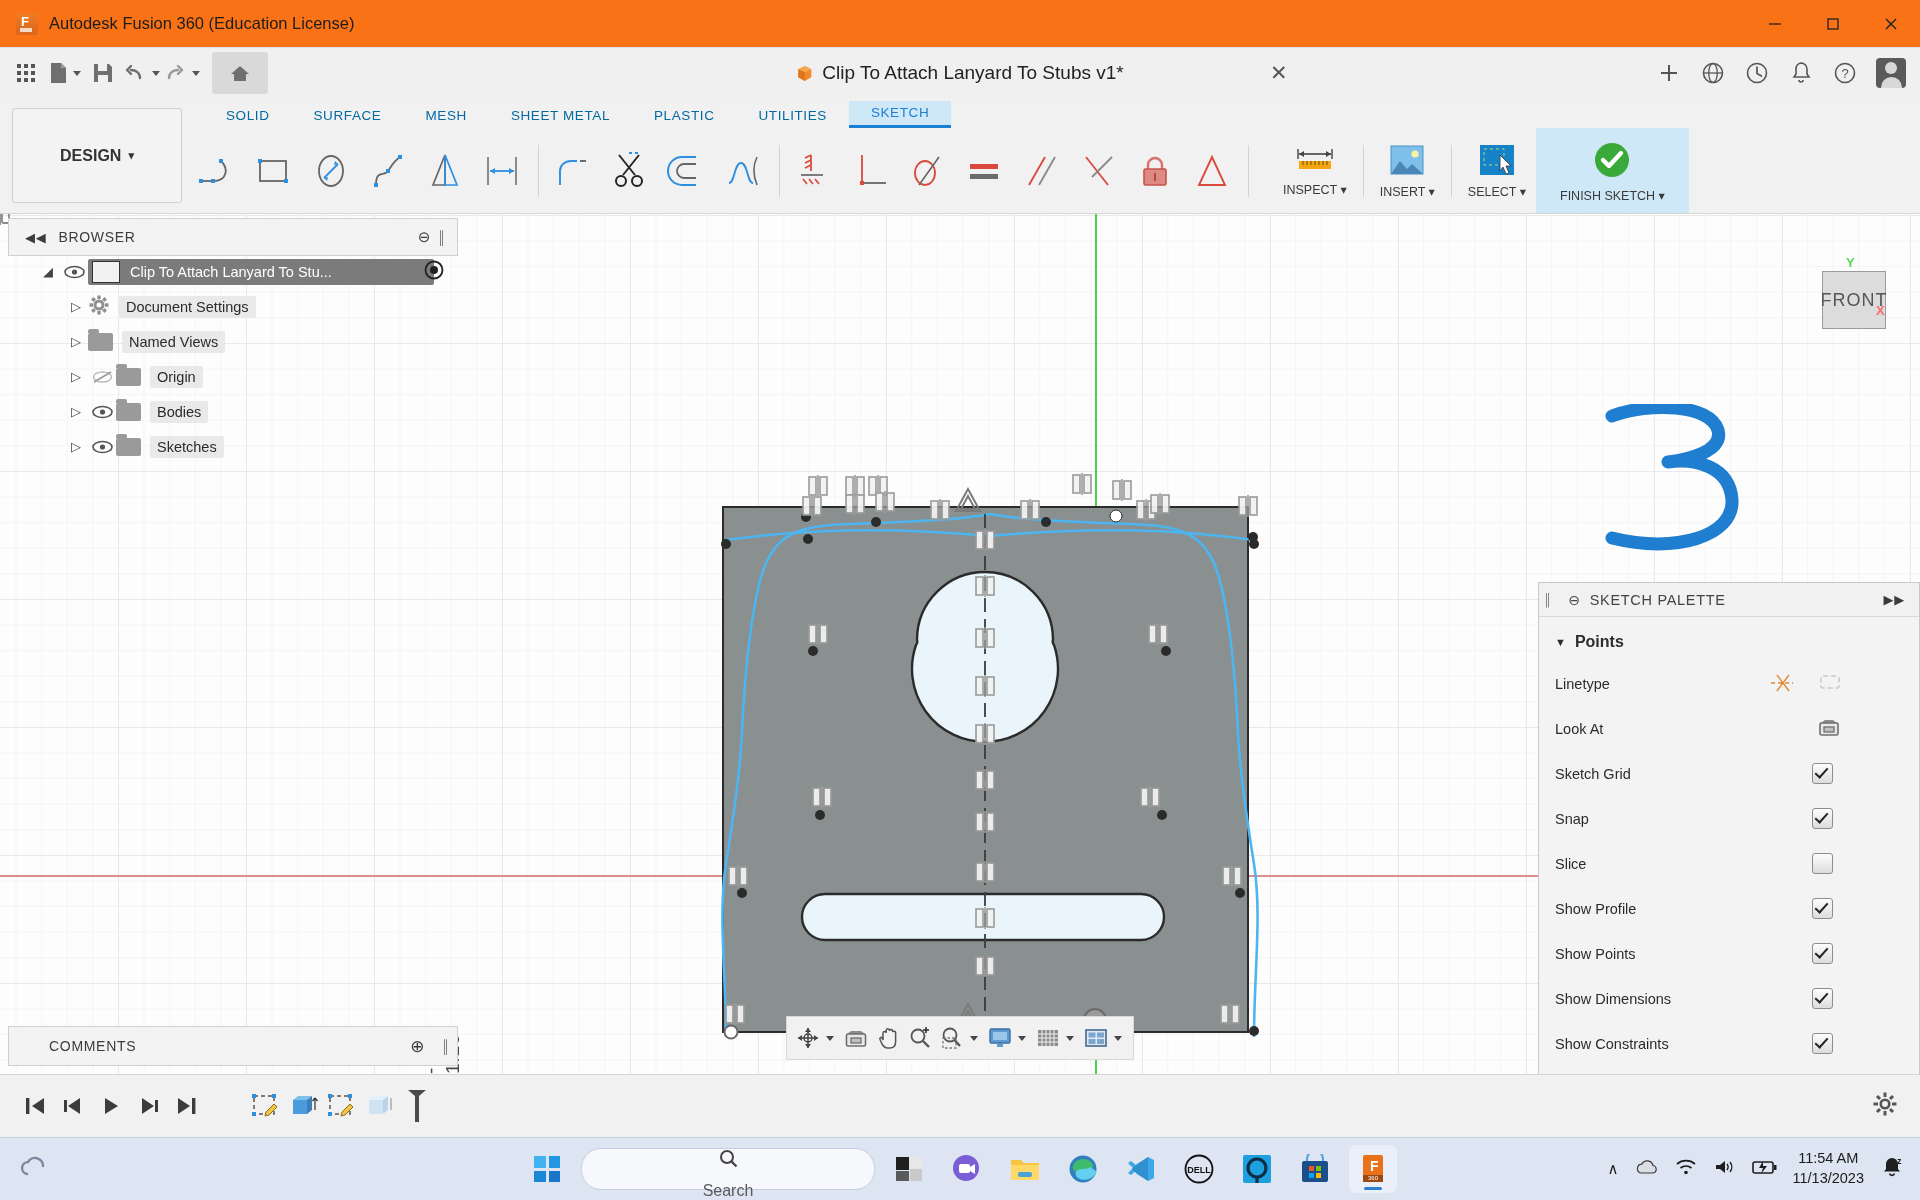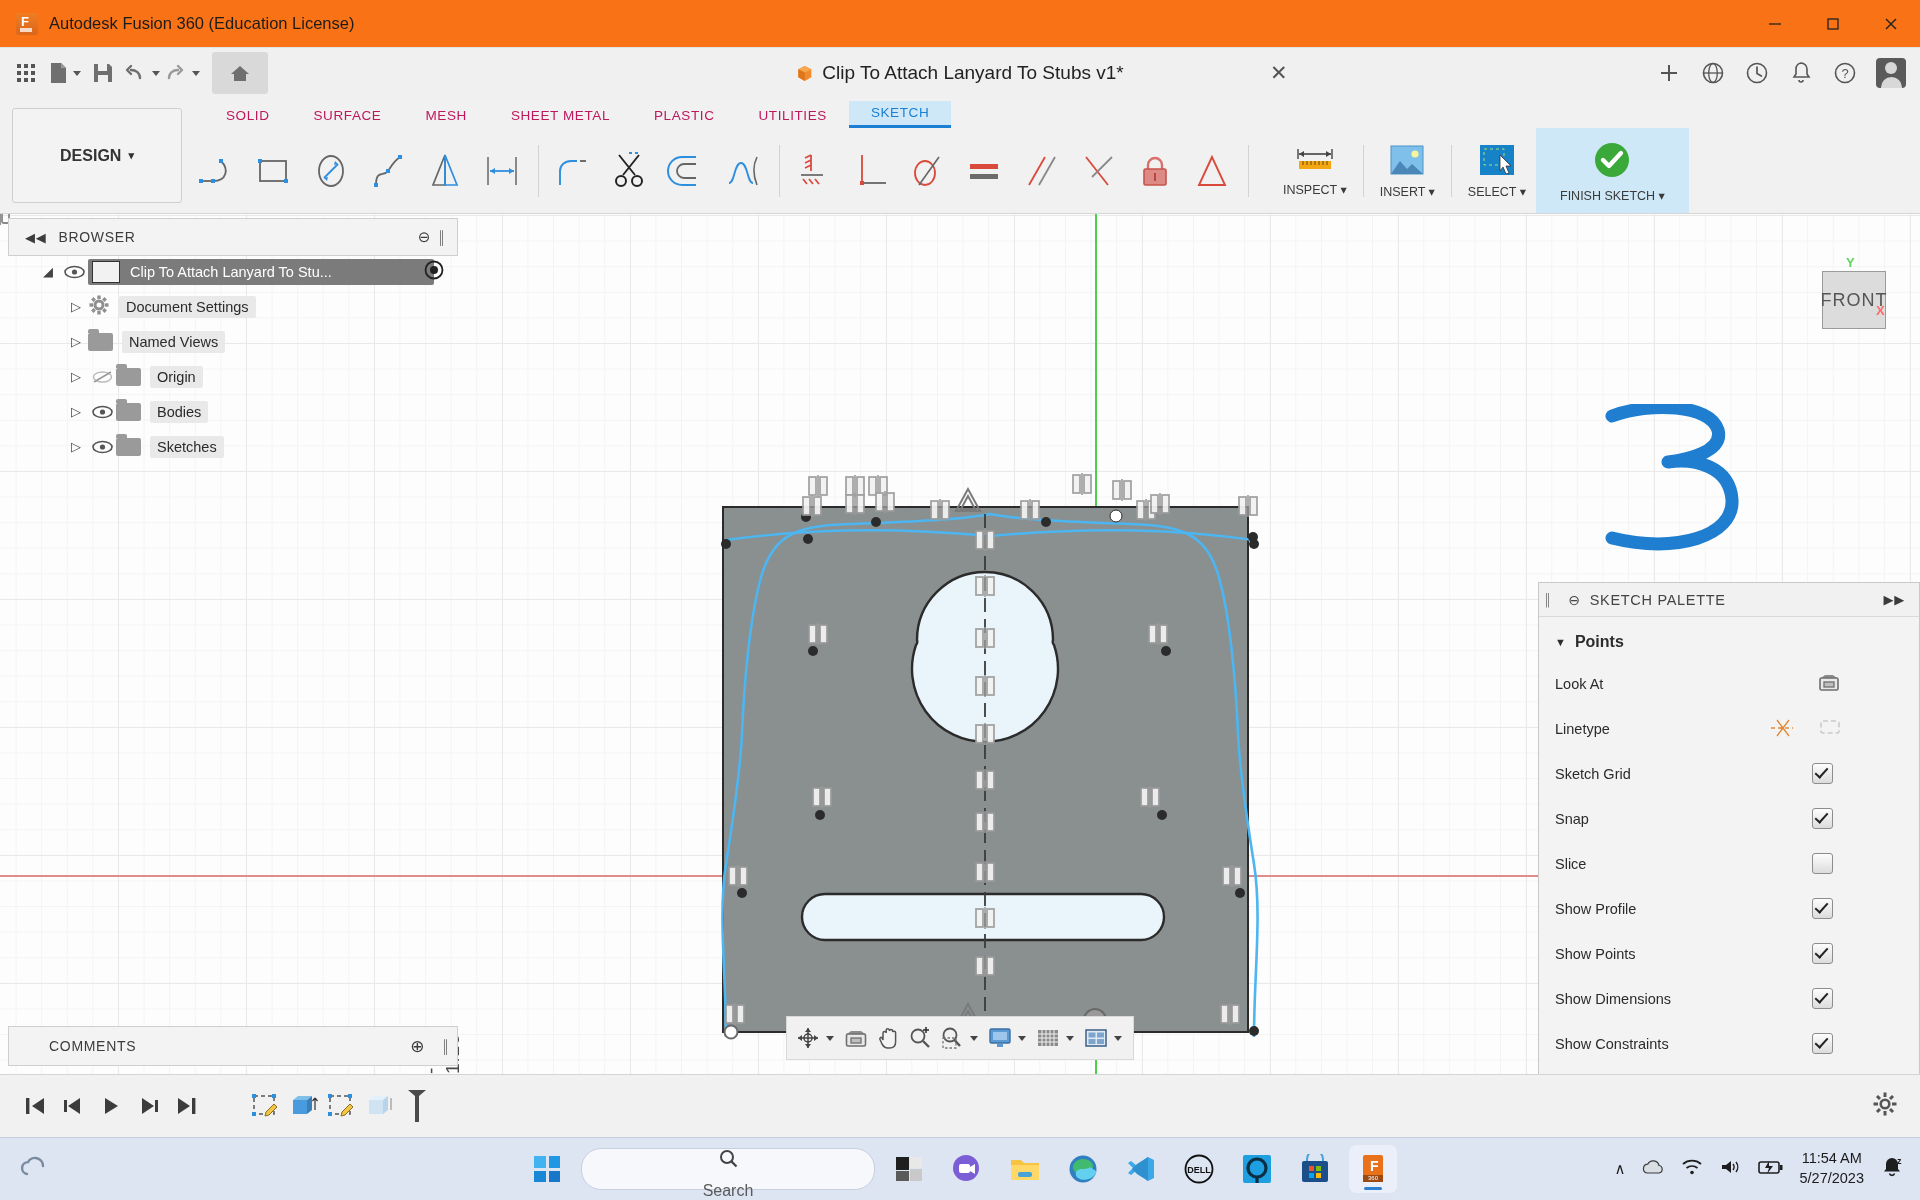--- a/index.html
+++ b/index.html
@@ -40,21 +40,21 @@
   .avatar{width:30px;height:30px;border-radius:4px;background:#5a5a5a;display:flex;align-items:flex-end;justify-content:center;overflow:hidden;}
   .avatar:before{content:"";width:12px;height:12px;border-radius:50%;background:#d8d8d8;position:absolute;margin-bottom:14px;}
   .avatar:after{content:"";width:21px;height:11px;border-radius:11px 11px 0 0;background:#d8d8d8;}
 
   
   .ribbon{height:115px;background:#f1f1f1;display:flex;position:relative;flex:none;border-bottom:1px solid #d6d6d6;}
   .design-box{width:168px;margin:10px 0 10px 12px;border:1px solid #cfcfcf;border-radius:3px;background:#f3f3f3;
               display:flex;align-items:center;justify-content:center;font-size:16px;color:#333;font-weight:bold;}
   .tabs-and-tools{flex:1;display:flex;flex-direction:column;}
   .tabrow{height:30px;display:flex;align-items:flex-end;padding-left:22px;gap:0;}
-  .rtab{font-size:13.5px;letter-spacing:.6px;color:#be185d;padding:4px 22px 5px 22px;}
+  .rtab{font-size:13.5px;letter-spacing:.6px;color:#0369a1;padding:4px 22px 5px 22px;}
   .rtab.active{color:#1b7fd4;background:#cfe8f7;border-bottom:3px solid #1b7fd4;font-weight:normal;}
   .toolrow{flex:1;display:flex;align-items:center;padding-left:8px;}
   .tgroup{display:flex;align-items:center;height:100%;}
   .tool{width:57px;height:64px;display:flex;align-items:center;justify-content:center;}
   .vsep{width:1px;height:52px;background:#d3d3d3;margin:0 6px;}
   .grp-label{position:absolute;bottom:4px;font-size:12.5px;color:#3a3a3a;}
   .rbtn{height:80px;display:flex;flex-direction:column;align-items:center;justify-content:center;padding:0 10px;}
   .rbtn .lbl{font-size:12.5px;color:#3a3a3a;margin-top:7px;}
   .finish{background:#cfe8f7;}
 
@@ -805,42 +805,42 @@
         <span>SKETCH PALETTE</span>
         <span class="fwd">▶▶</span>
       </div>
       <div class="pbody">
         <div class="opt-head">
           <span class="tri">▼</span>
           <span>Points</span>
         </div>
 
         <div class="prow">
+          <span class="lbl">Linetype</span>
+          <span style="margin-right:22px">
+            <svg width="26" height="22">
+                <path d="M2 12h22" stroke="#e08b3a" stroke-width="1.6" stroke-dasharray="4 3"></path>
+                <path d="M8 4l12 16M20 4L8 20" stroke="#e08b3a" stroke-width="1.4"></path>
+                <circle cx="13" cy="12" r="1.6" fill="#e08b3a"></circle>
+              </svg>
+          </span>
+          <span style="margin-right:76px;opacity:.45">
+            <svg width="26" height="22">
+                <rect x="4" y="5" width="18" height="12" rx="2" fill="none" stroke="#999" stroke-width="1.6" stroke-dasharray="5 3"></rect>
+              </svg>
+          </span>
+        </div>
+
+        <div class="prow">
           <span class="lbl">Look At</span>
           <span style="margin-right:78px">
             <svg width="24" height="22">
                 <path d="M4 7l4-3h8l4 3z" fill="#8c8c8c"></path>
                 <rect x="3" y="7" width="18" height="12" rx="1.5" fill="#e8e8e8" stroke="#6f6f6f" stroke-width="1.6"></rect>
                 <rect x="7" y="11" width="10" height="5" fill="#bfbfbf" stroke="#6f6f6f" stroke-width="1.3"></rect>
-              </svg>
-          </span>
-        </div>
-
-        <div class="prow">
-          <span class="lbl">Linetype</span>
-          <span style="margin-right:22px">
-            <svg width="26" height="22">
-                <path d="M2 12h22" stroke="#e08b3a" stroke-width="1.6" stroke-dasharray="4 3"></path>
-                <path d="M8 4l12 16M20 4L8 20" stroke="#e08b3a" stroke-width="1.4"></path>
-                <circle cx="13" cy="12" r="1.6" fill="#e08b3a"></circle>
-              </svg>
-          </span>
-          <span style="margin-right:76px;opacity:.45">
-            <svg width="26" height="22">
-                <rect x="4" y="5" width="18" height="12" rx="2" fill="none" stroke="#999" stroke-width="1.6" stroke-dasharray="5 3"></rect>
               </svg>
           </span>
         </div>
 
         <div class="prow">
           <span class="lbl">Sketch Grid</span>
           <span class="chk on"></span>
         </div>
         <div class="prow">
           <span class="lbl">Snap</span>
@@ -1153,21 +1153,21 @@
       </span>
       <span>
         <svg width="26" height="18">
             <rect x="2" y="4" width="20" height="11" rx="2" fill="none" stroke="#1e1e1e" stroke-width="1.6"></rect>
             <rect x="23" y="7" width="2.5" height="5" fill="#1e1e1e"></rect>
             <path d="M12 3l-4 7h4l-2 6 6-8h-4z" fill="#1e1e1e"></path>
           </svg>
       </span>
       <span class="clock">
         <div>11:54 AM</div>
-        <div>5/27/2023</div>
+        <div>11/13/2023</div>
       </span>
       <span>
         <svg width="24" height="24">
             <path d="M12 3a6 6 0 0 1 6 6v5l2 2.5H4L6 14V9a6 6 0 0 1 6-6z" fill="#1e1e1e"></path>
             <path d="M9.5 18.5a2.6 2.6 0 0 0 5 0" fill="none" stroke="#1e1e1e" stroke-width="1.6"></path>
             <text x="17" y="9" font-size="9" fill="#1e1e1e" font-family="Liberation Sans" font-weight="bold">z</text>
           </svg>
       </span>
     </div>
   </div>

